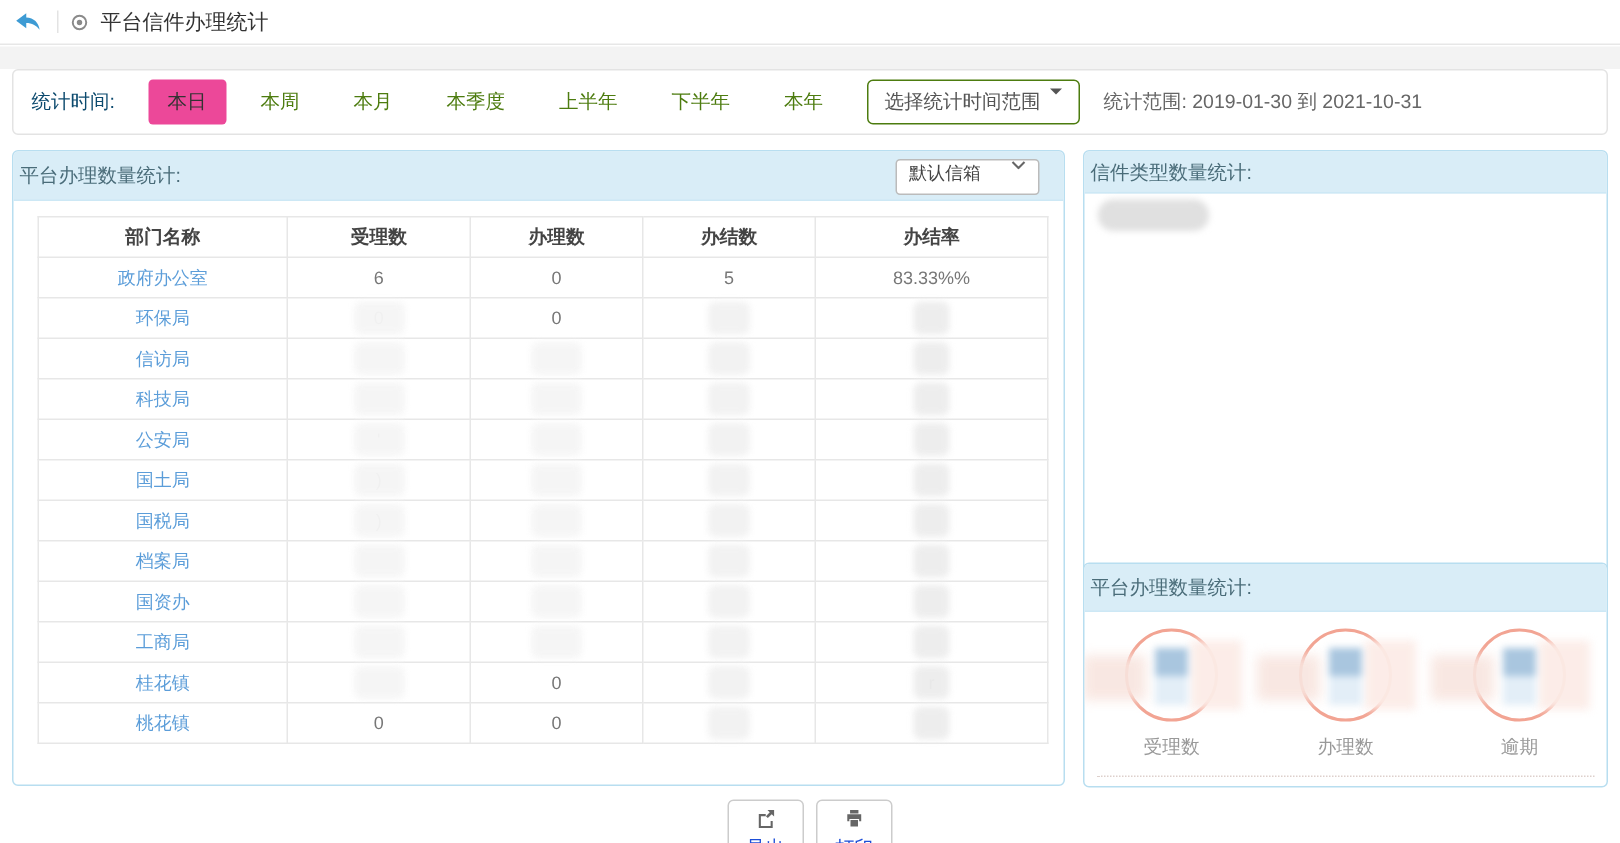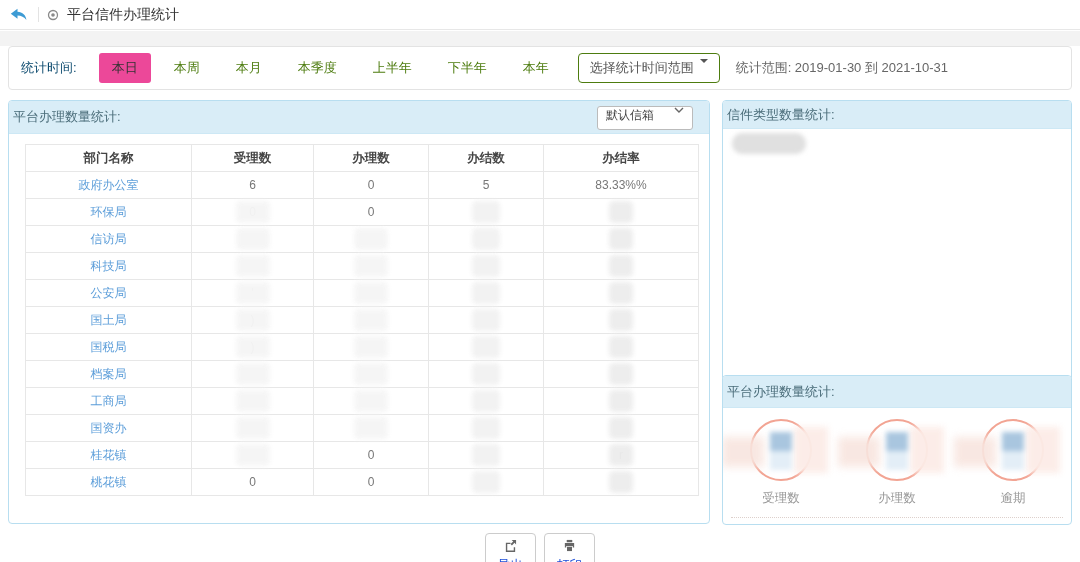--- a/index.html
+++ b/index.html
@@ -255,36 +255,36 @@
               <div class="smudge"></div>
             </td>
             <td>
               <div class="smudge"></div>
             </td>
             <td>
               <div class="smudge"></div>
             </td>
           </tr>
           <tr>
+            <td><span class="dept-link">国资办</span></td>
+            <td>
+              <div class="smudge"></div>
+            </td>
+            <td>
+              <div class="smudge"></div>
+            </td>
+            <td>
+              <div class="smudge"></div>
+            </td>
+            <td>
+              <div class="smudge"></div>
+            </td>
+          </tr>
+          <tr>
             <td><span class="dept-link">工商局</span></td>
-            <td>
-              <div class="smudge"></div>
-            </td>
-            <td>
-              <div class="smudge"></div>
-            </td>
-            <td>
-              <div class="smudge"></div>
-            </td>
-            <td>
-              <div class="smudge"></div>
-            </td>
-          </tr>
-          <tr>
-            <td><span class="dept-link">国资办</span></td>
             <td>
               <div class="smudge"></div>
             </td>
             <td>
               <div class="smudge"></div>
             </td>
             <td>
               <div class="smudge"></div>
             </td>
             <td>

